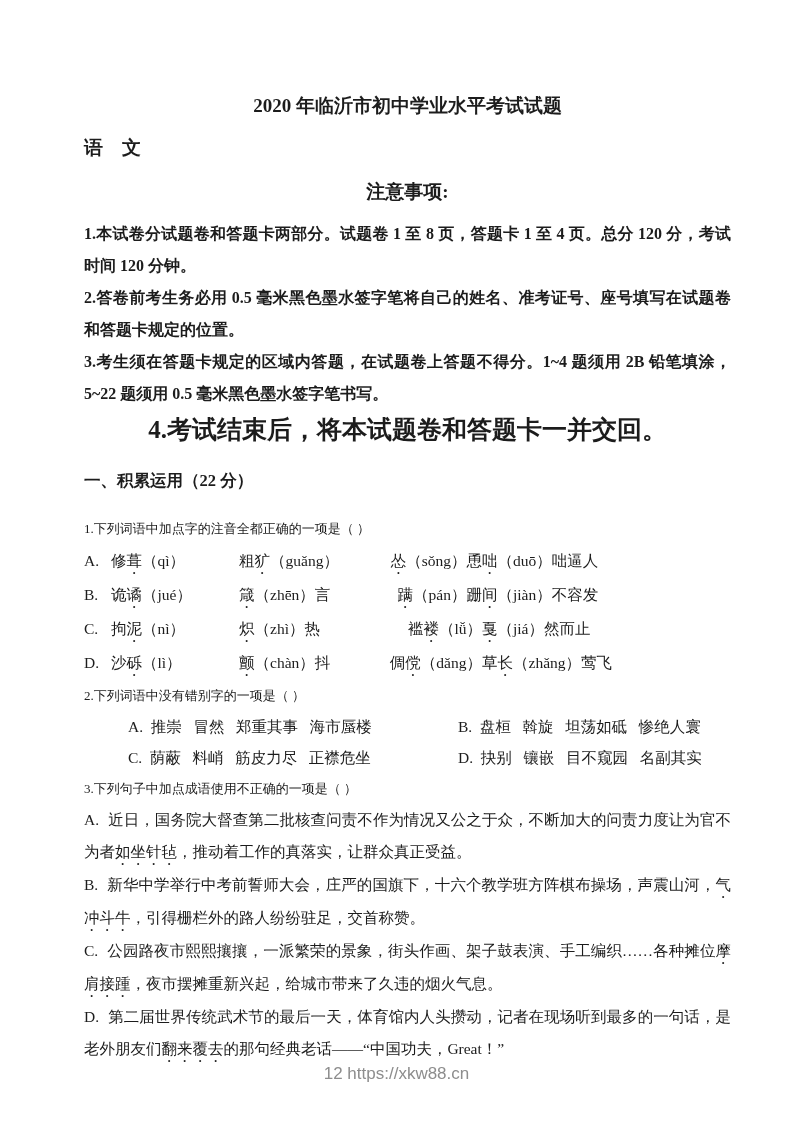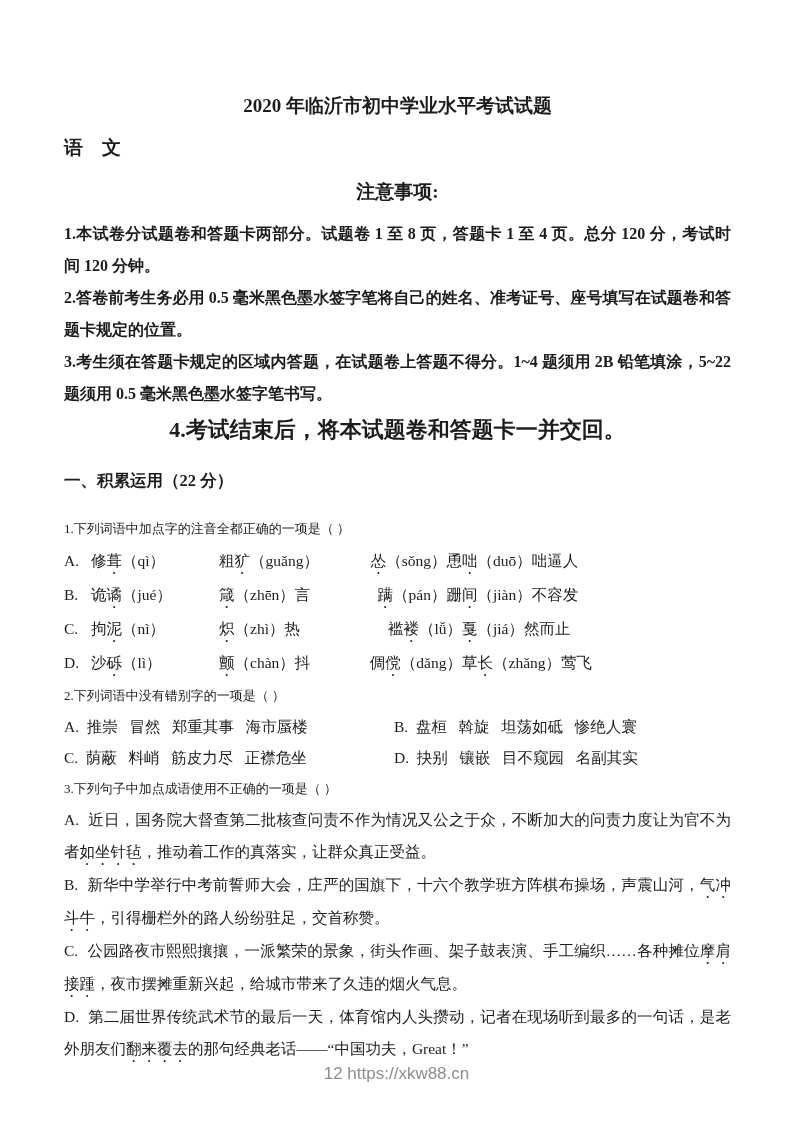--- a/index.html
+++ b/index.html
@@ -3,52 +3,52 @@
 <meta charset="utf-8">
 <style>
   html, body { margin: 0; padding: 0; background: #ffffff; }
   body {
     width: 793px; height: 1122px;
     font-family: "Liberation Serif", "DejaVu Serif", serif;
     color: #1c1c1c;
     position: relative;
     overflow: hidden;
   }
-  .page { padding: 92px 62px 0 64px; box-sizing: border-box; position: relative; }
+  .page { padding: 92px 62px 0 84px; box-sizing: border-box; position: relative; }
   .doc-title {
     text-align: center; font-weight: bold; font-size: 19px; line-height: 28px;
   }
   .doc-subject {
     font-weight: bold; font-size: 19px; line-height: 28px;
     margin-top: 14px; white-space: pre;
   }
   .notice-heading {
     text-align: center; font-weight: bold; font-size: 19px; line-height: 28px;
     margin-top: 16px;
   }
   .notice-para {
     font-size: 16px; font-weight: bold; line-height: 32px;
     text-align: justify; margin: 0;
   }
   .notice-block { margin-top: 12px; }
   .notice-final {
-    text-align: center; font-weight: bold; font-size: 22px; line-height: 40px;
+    text-align: center; font-weight: bold; font-size: 25px; line-height: 40px;
     margin: 0;
   }
   .section-title {
     font-weight: bold; font-size: 16.5px; line-height: 30px; margin-top: 16px;
   }
   .stem { font-size: 13px; line-height: 31px; margin: 0; }
   .q1-row { display: flex; line-height: 33px; font-size: 15.5px; }
   .q1-label { width: 27px; flex: 0 0 auto; }
   .q1-item { flex: 0 0 auto; white-space: pre; }
   .w1 { width: 128px; } .w2 { width: 131px; } .w3 { width: 112px; text-align: right; }
   .q2-row { display: flex; line-height: 31px; font-size: 15.5px; }
   .q2-cell { white-space: pre-wrap; }
-  .q2-left { width: 330px; flex: 0 0 auto; }
+  .q2-left { width: 330px; flex: 0 0 auto; margin-left: 44px; }
   .q3-para {
     font-size: 15.5px; line-height: 32px; text-align: justify; margin: 0;
   }
   .q3-label { margin-right: 9px; }
   .dot-em {
     text-emphasis: filled dot; text-emphasis-position: under left;
     -webkit-text-emphasis: filled dot; -webkit-text-emphasis-position: under left;
   }
   .footer {
     position: absolute; left: 0; right: 0; top: 1048px;

